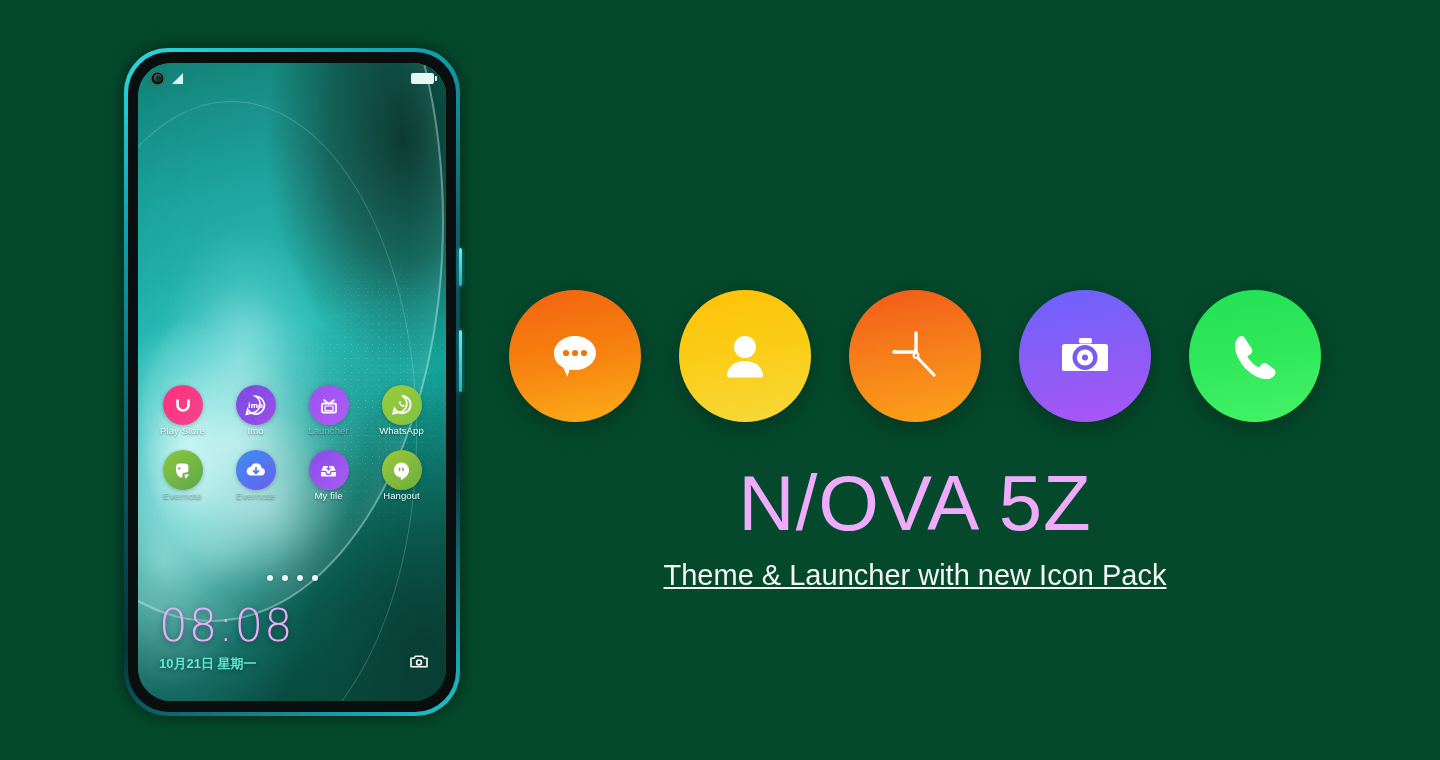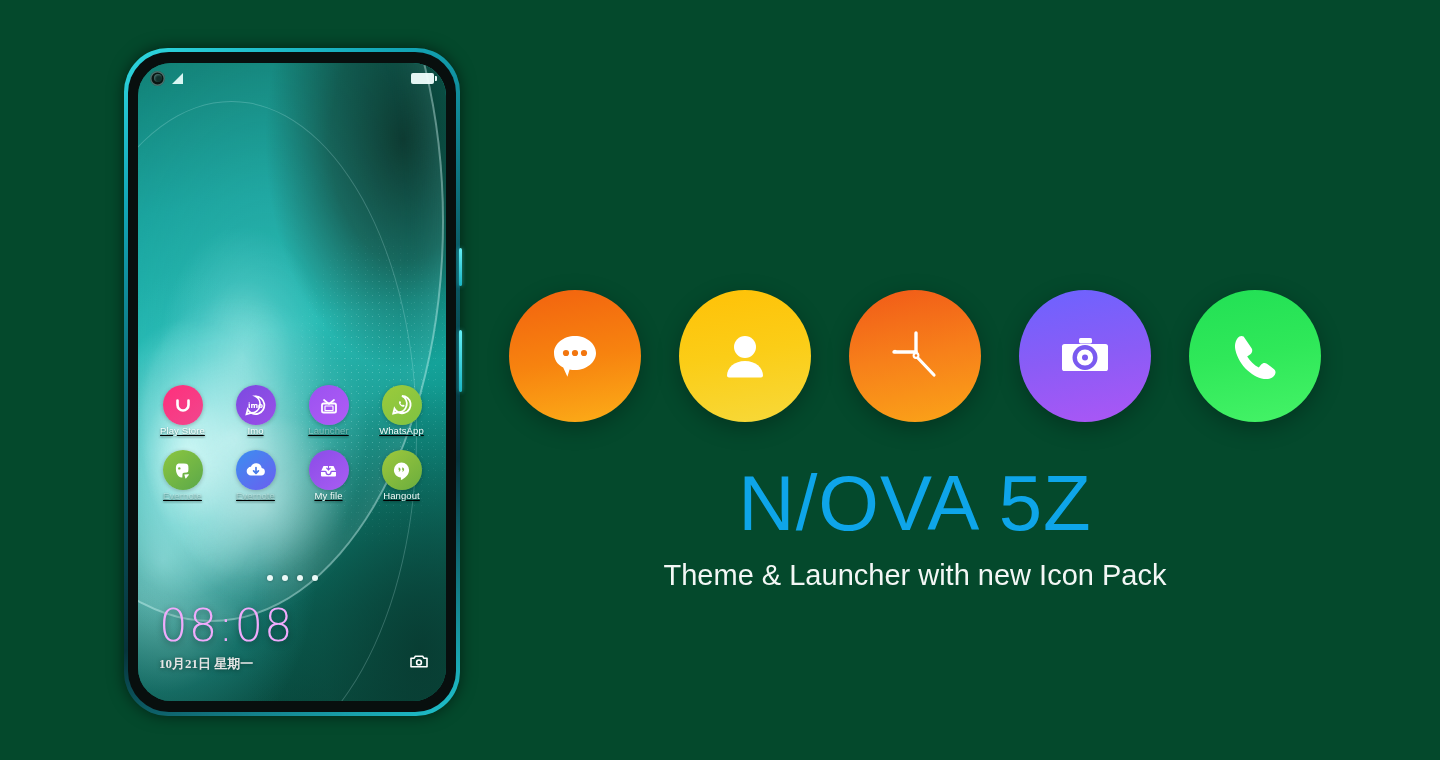--- a/index.html
+++ b/index.html
@@ -184,21 +184,20 @@
     display: grid;
     grid-template-columns: repeat(4, 1fr);
     row-gap: 14px;
     padding: 0 8px;
     box-sizing: border-box;
   }
   .app-cell {
     display: flex;
     flex-direction: column;
     align-items: center;
-    text-decoration: underline;
   }
   .app-icon {
     width: 40px; height: 40px;
     border-radius: 50%;
     display: flex;
     align-items: center;
     justify-content: center;
     box-shadow: 0 1px 4px rgba(0,0,0,0.25);
   }
   .app-icon svg { display: block; }
@@ -239,23 +238,23 @@
     font-weight: 300;
     color: #f0abfc;
     letter-spacing: 1px;
     text-shadow: 0 2px 6px rgba(0,25,20,0.5);
     font-family: "DejaVu Sans", sans-serif;
   }
   .clock-date {
     margin-top: 7px;
     font-size: 13px;
     font-weight: bold;
-    color: #e5e5e5;
+    color: #5eead4;
     text-shadow: 0 1px 4px rgba(0,25,20,0.55);
-    font-family: Liberation Serif, serif;
+    font-family: Liberation Sans, sans-serif;
   }
   .cam-shortcut {
     position: absolute;
     right: 18px;
     bottom: 32px;
     width: 18px; height: 15px;
   }
 
   
   .side-btn {
@@ -294,31 +293,32 @@
   }
   .big-icon svg { display: block; }
 
   .hero-title {
     margin-top: 42px;
     text-align: center;
     font-size: 78px;
     line-height: 1;
     font-weight: 300;
     letter-spacing: 1px;
-    color: #0ea5e9;
+    color: #f0abfc;
     font-family: "Liberation Sans", sans-serif;
   }
   .hero-subtitle {
     margin-top: 18px;
     text-align: center;
     font-size: 29px;
     line-height: 1.1;
     font-weight: 400;
     color: #f3f7f5;
     font-family: "Liberation Sans", sans-serif;
+    text-decoration: underline;
   }
 </style>
 </head>
 <body>
 
 <div id="stage">
 
   <div id="phone-mockup">
     <div class="phone-rim"></div>
     <div class="phone-body">

